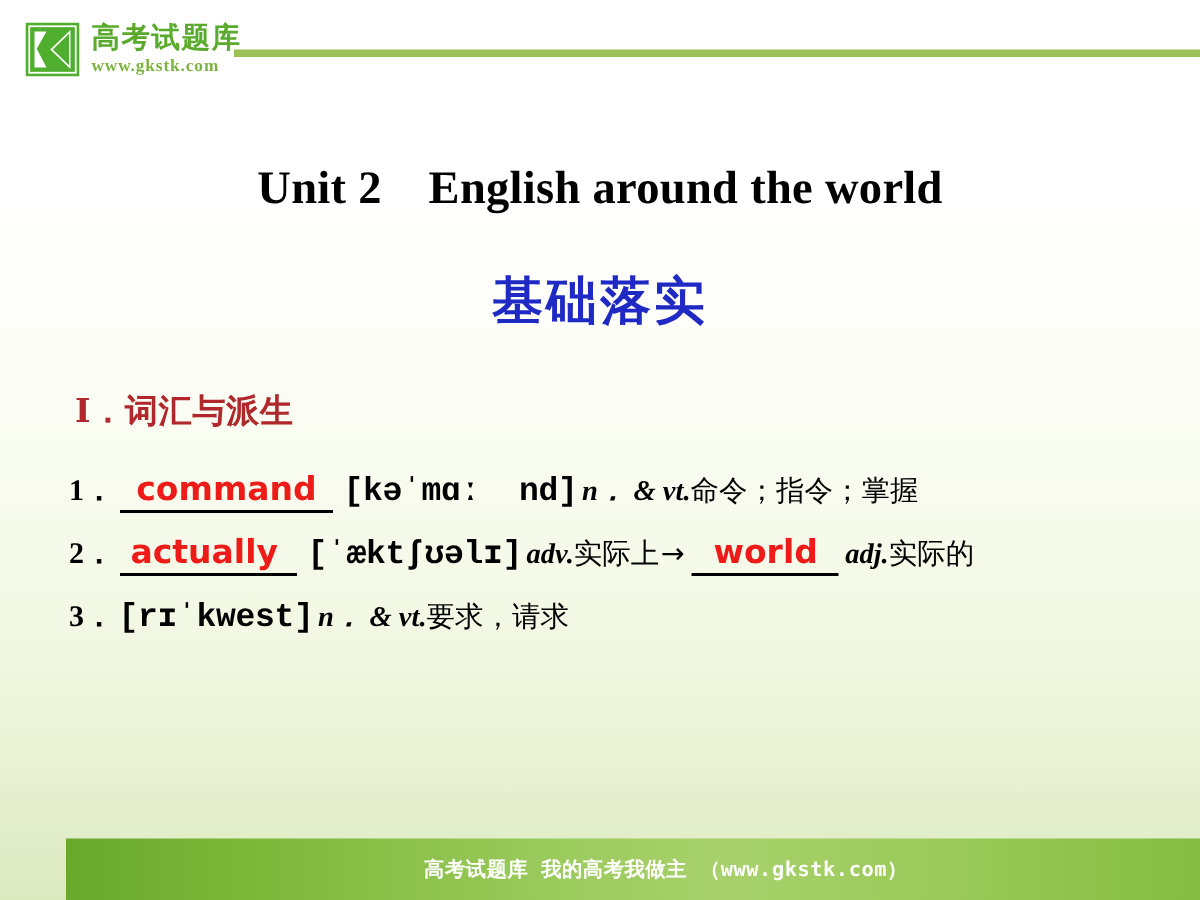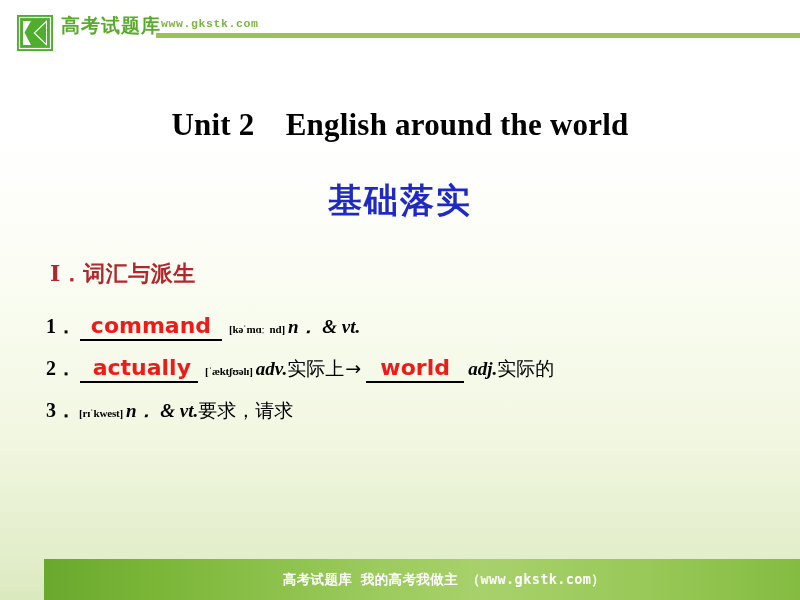--- a/index.html
+++ b/index.html
@@ -38,34 +38,35 @@
   #logo-mark {
     width: 36px;
     height: 36px;
     flex: 0 0 auto;
     position: relative;
   }
   #logo-mark svg { display: block; }
   #logo-text {
     margin-left: 8px;
     display: flex;
+    flex-direction: column;
     justify-content: space-between;
     line-height: 1;
   }
   #logo-cn {
     font-family: "DejaVu Sans", sans-serif;
     font-size: 19px;
     font-weight: bold;
     color: #5aaa2e;
     letter-spacing: 1px;
     line-height: 20px;
     white-space: nowrap;
   }
   #logo-url {
-    font-family: Liberation Mono, monospace;
+    font-family: Liberation Serif, serif;
     font-size: 11.5px;
     font-weight: bold;
     color: #7cb342;
     letter-spacing: 0.6px;
     line-height: 14px;
     margin-top: 2px;
     white-space: nowrap;
   }
   #header-rule {
     position: absolute;
@@ -142,27 +143,27 @@
     font-size: 22px;
     font-weight: bold;
     color: #ee1c19;
     border-bottom: 2.5px solid #000;
     padding: 0 7px 1px 7px;
     margin: 0 4px;
     display: inline-block;
     line-height: 1.15;
   }
   .answer.w-command { min-width: 128px; text-align: center; }
-  .answer.w-actually { min-width: 104px; text-align: right; }
+  .answer.w-actually { min-width: 104px; text-align: left; }
   .answer.w-actual  { min-width: 84px;  text-align: center; }
   .answer.w-request { min-width: 112px; text-align: center; }
 
   .phon {
-    font-family: Liberation Serif, serif;
-    font-size: 11px;
+    font-family: Liberation Mono, monospace;
+    font-size: 22px;
     font-weight: bold;
     color: #000;
     white-space: pre;
     margin: 0 3px;
     letter-spacing: -0.2px;
   }
   .pos {
     font-family: "Liberation Serif", serif;
     font-style: italic;
     font-weight: bold;
@@ -236,20 +237,21 @@
 
   <div id="section-head">Ⅰ．词汇与派生</div>
 
   <div class="vocab-line" id="line-1">
     <span class="num">1．</span>
     <span class="answer w-command">command</span>
     <span class="phon">[kəˈmɑː  nd]</span>
     <span class="pos">n．</span>
     <span class="pos"> &amp; </span>
     <span class="pos">vt.</span>
+    <span class="cn">命令；指令；掌握</span>
   </div>
 
   <div class="vocab-line" id="line-2">
     <span class="num">2．</span>
     <span class="answer w-actually">actually</span>
     <span class="phon">[ˈæktʃʊəlɪ]</span>
     <span class="pos">adv.</span>
     <span class="cn">实际上</span>
     <span class="arrow">→</span>
     <span class="answer w-actual">world</span>

